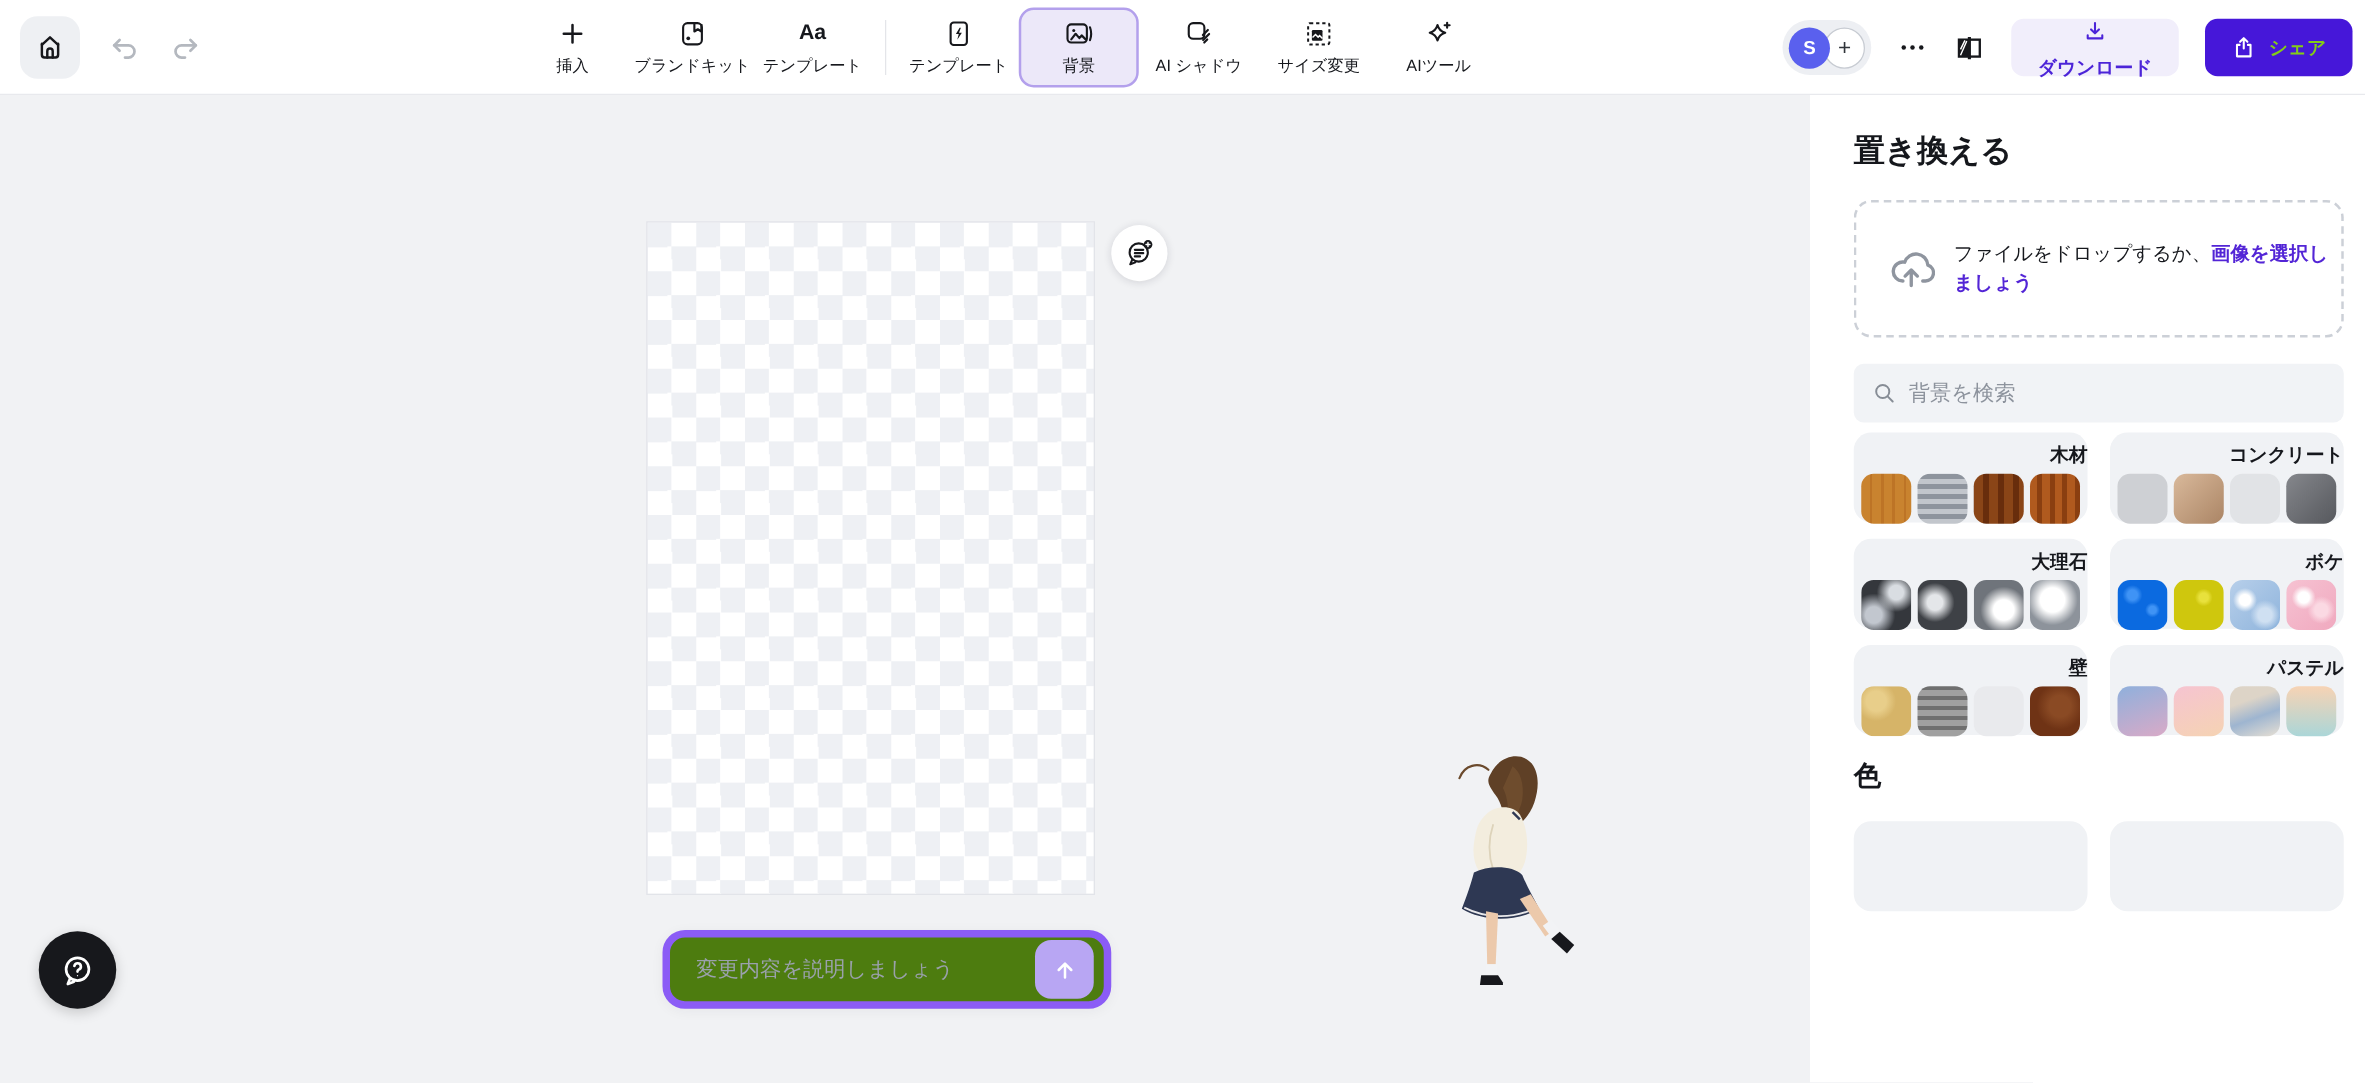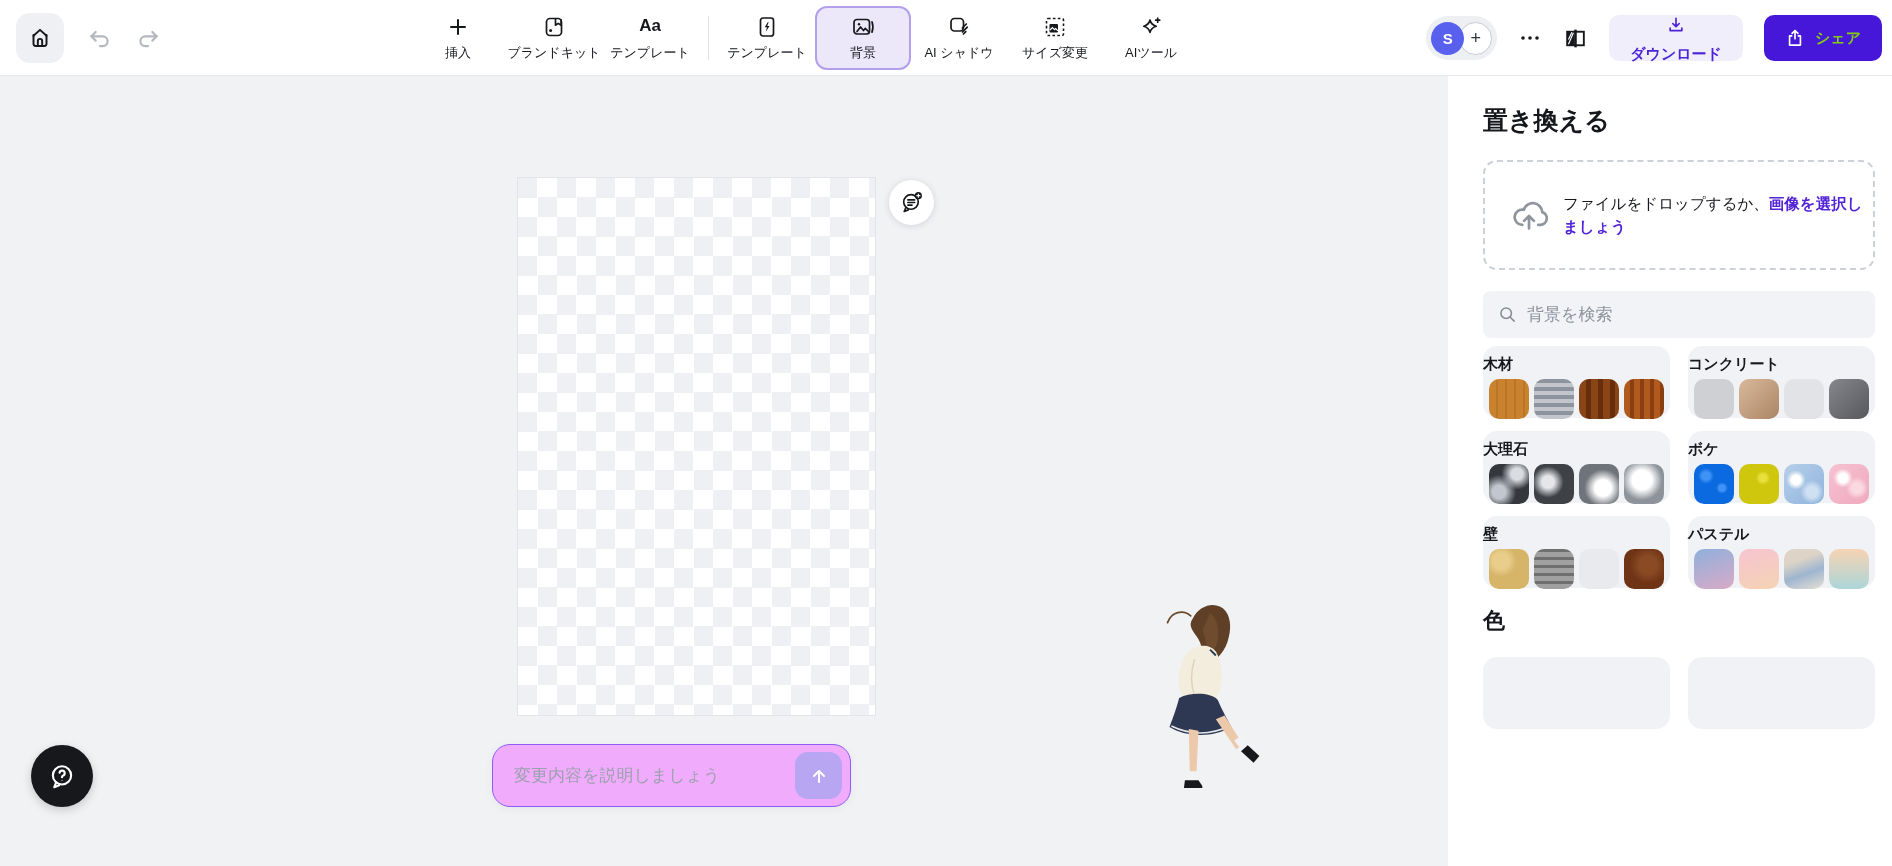--- a/index.html
+++ b/index.html
@@ -88,22 +88,22 @@
   .person-svg { position:absolute; left:636px; top:420px; width:116px; height:200px; cursor:pointer; }
 
   .feedback-btn {
     position:absolute; left:889px; top:180px; width:45px; height:45px;
     border-radius:50%; background:#fff; box-shadow:0 1px 7px rgba(25,28,48,.14);
     display:grid; place-items:center; cursor:pointer;
   }
   .feedback-btn svg { width:25px; height:25px; }
 
   .prompt-bar {
-    position:absolute; left:492px; top:744px; width:359px; height:63px;
-    background:#f0abfc; border:1px solid #8b5cf6; border-radius:18px;
+    position:absolute; left:530px; top:744px; width:359px; height:63px;
+    background:#4d7c0f; border:6px solid #8b5cf6; border-radius:18px;
     box-shadow:0 2px 10px rgba(30,30,60,.05);
     display:flex; align-items:center; padding:0 8px 0 21px;
   }
   .prompt-input {
     flex:1; border:none; outline:none; background:transparent;
     font-size:17px; color:#16181d; font-family:inherit; min-width:0;
   }
   .prompt-input::placeholder { color:#9aa1ac; }
   .send-btn {
     width:47px; height:47px; border-radius:13px; background:#b8a6f3; border:none;
@@ -150,21 +150,21 @@
   }
   .section-heading { font-size:20px; font-weight:700; color:#15171c; display:inline; }
   .color-heading { margin-top:18px; font-size:22px; font-weight:700; color:#15171c; }
 
   .cat-grid {
     margin-top:8px; display:grid; grid-template-columns:187px 187px;
     column-gap:18px; row-gap:13px;
   }
   .color-grid { margin-top:21px; }
   .cat-card {
-    background:#f0f2f5; border-radius:14px; height:72px; text-align:left;
+    background:#f0f2f5; border-radius:14px; height:72px; text-align:right;
     padding-top:9px; cursor:pointer;
   }
   .cat-title { font-size:15px; font-weight:600; color:#15171c; }
   .swatches { margin-top:5px; display:flex; justify-content:center; gap:5px; }
   .swatch {
     width:40px; height:40px; border-radius:10px; background-size:cover; cursor:pointer;
   }
 </style>
 </head>
 <body>

